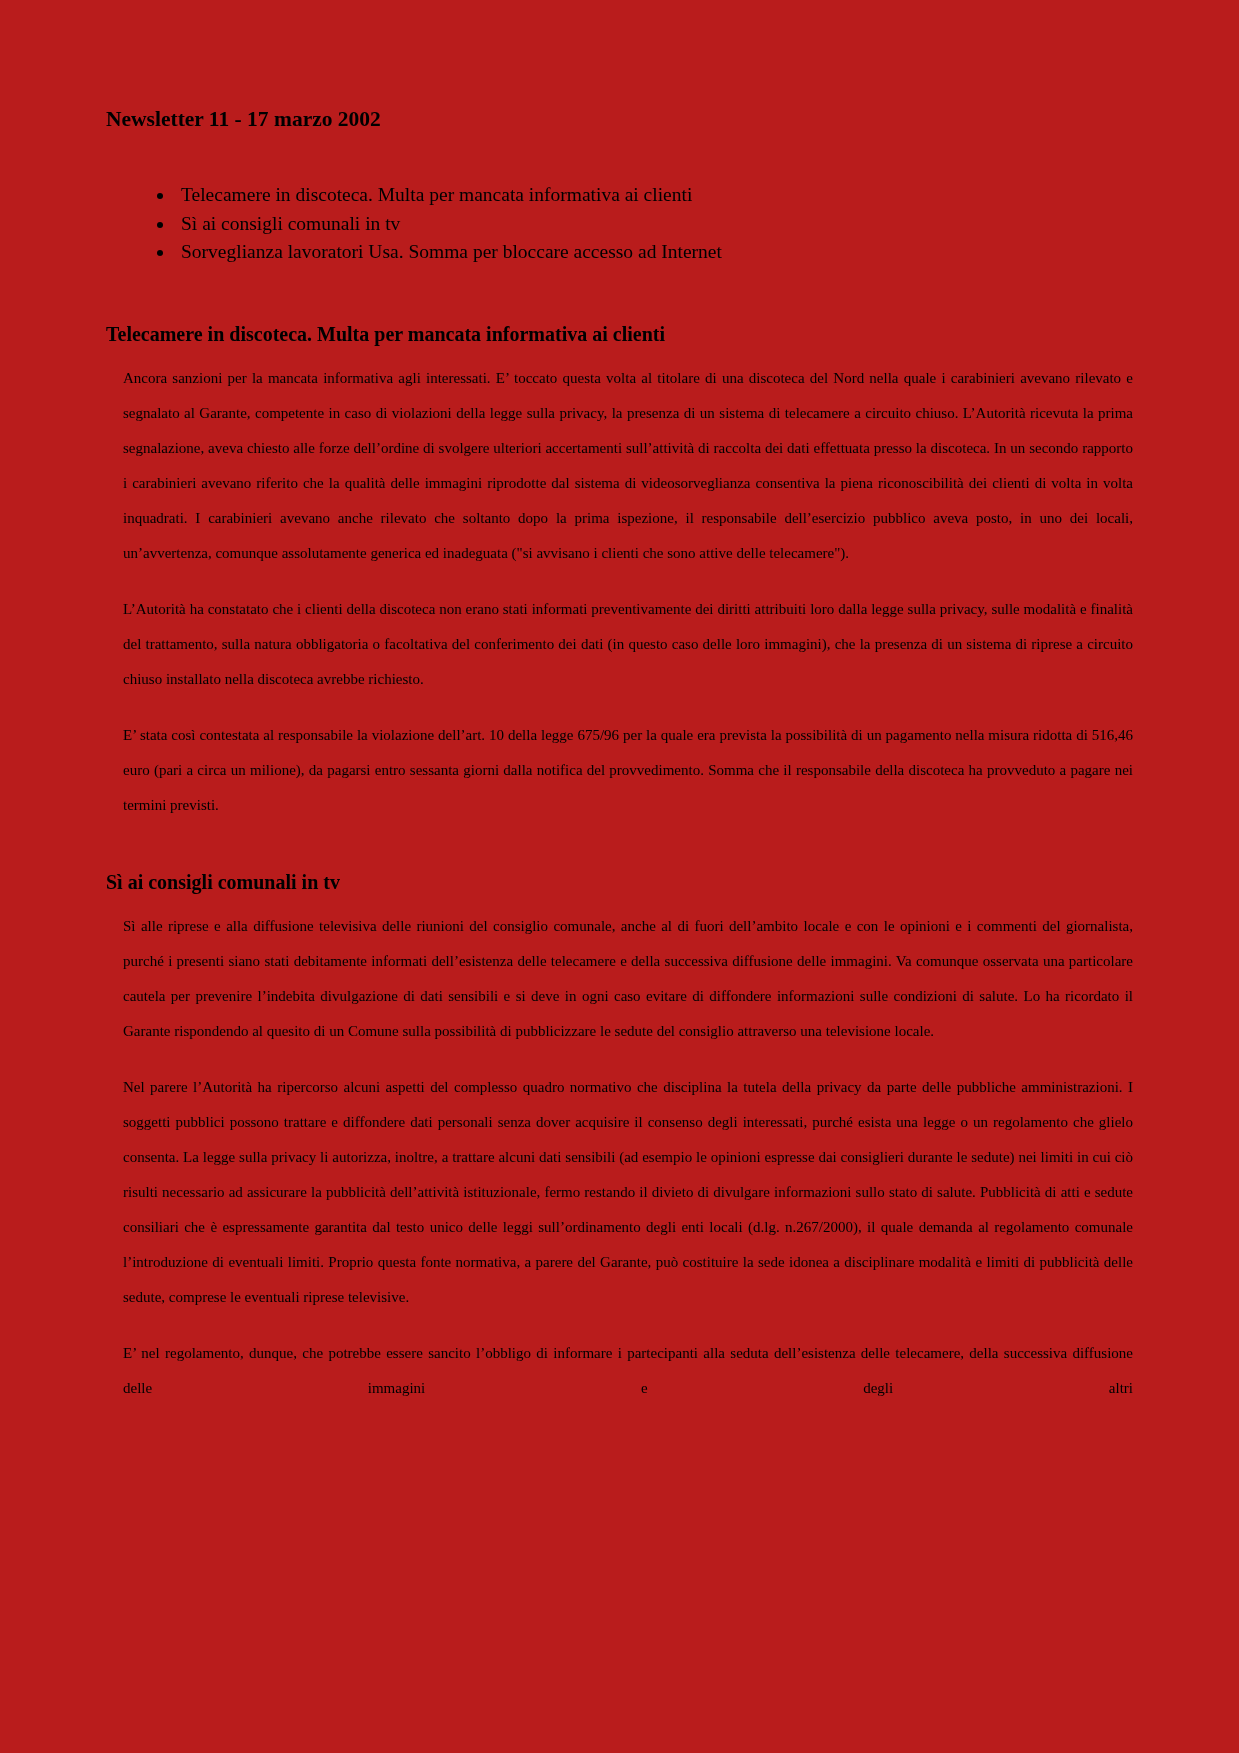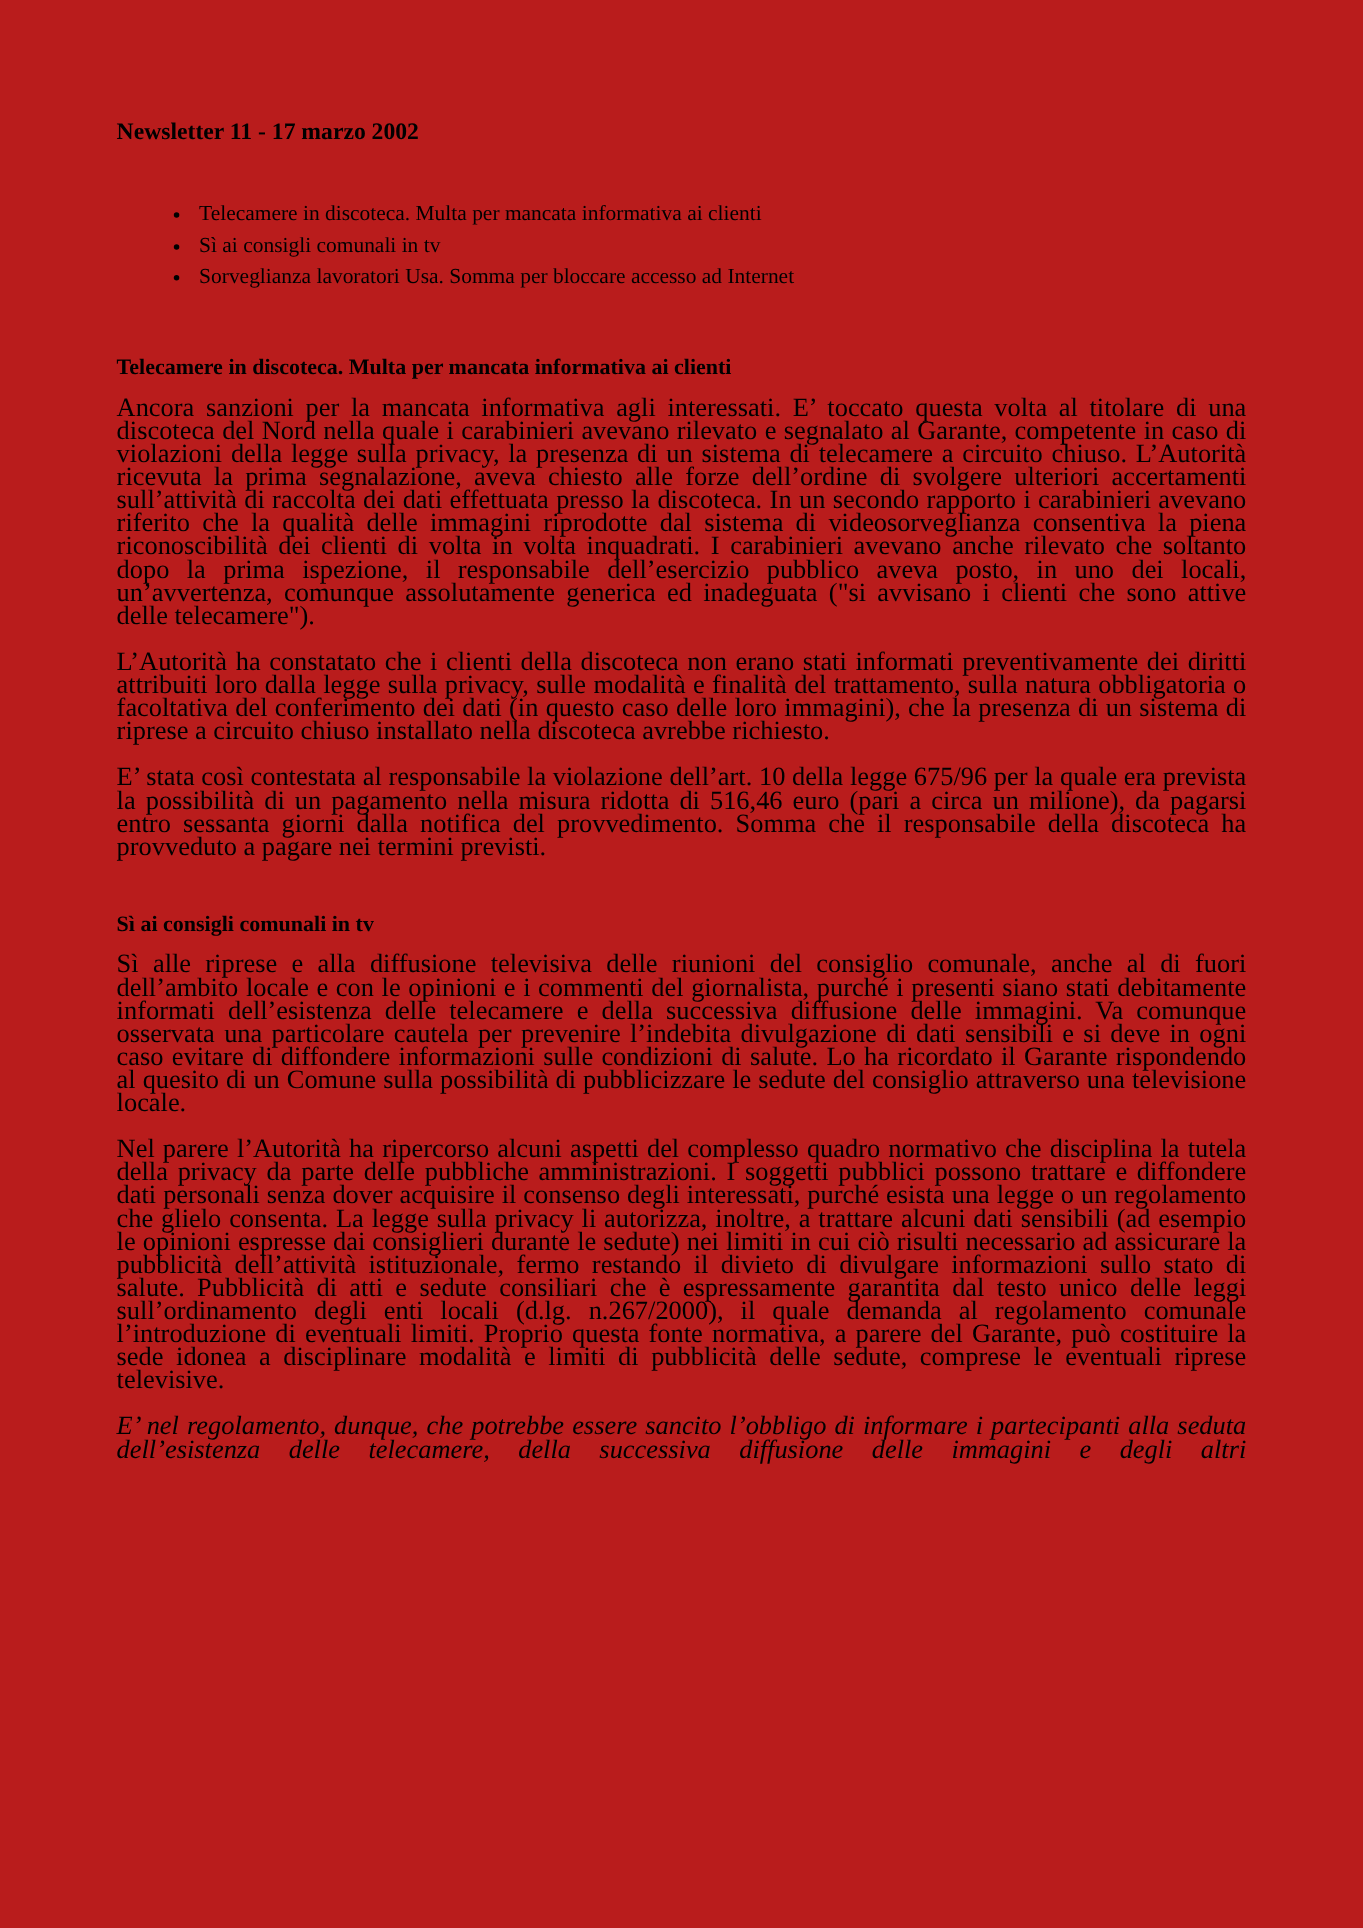--- a/index.html
+++ b/index.html
@@ -37,28 +37,27 @@
   .section-heading {
     font-size: 20px;
     font-weight: bold;
     line-height: 27px;
     margin: 46px 0 13px 0;
   }
   .section-heading.first {
     margin-top: 0;
   }
   .body-para {
-    font-size: 24px;
-    line-height: 21px;
+    font-size: 15px;
+    line-height: 35px;
     text-align: justify;
-    margin: 0 0 21px 0;
+    margin: 0 0 21px 17px;
   }
   .body-para.justify-last {
     text-align-last: justify;
-    font-style: italic;
   }
 </style>
 </head>
 <body>
 
 <div class="page">
 
   <h1 class="doc-title">Newsletter 11 - 17 marzo 2002</h1>
 
   <ul class="toc-list">

